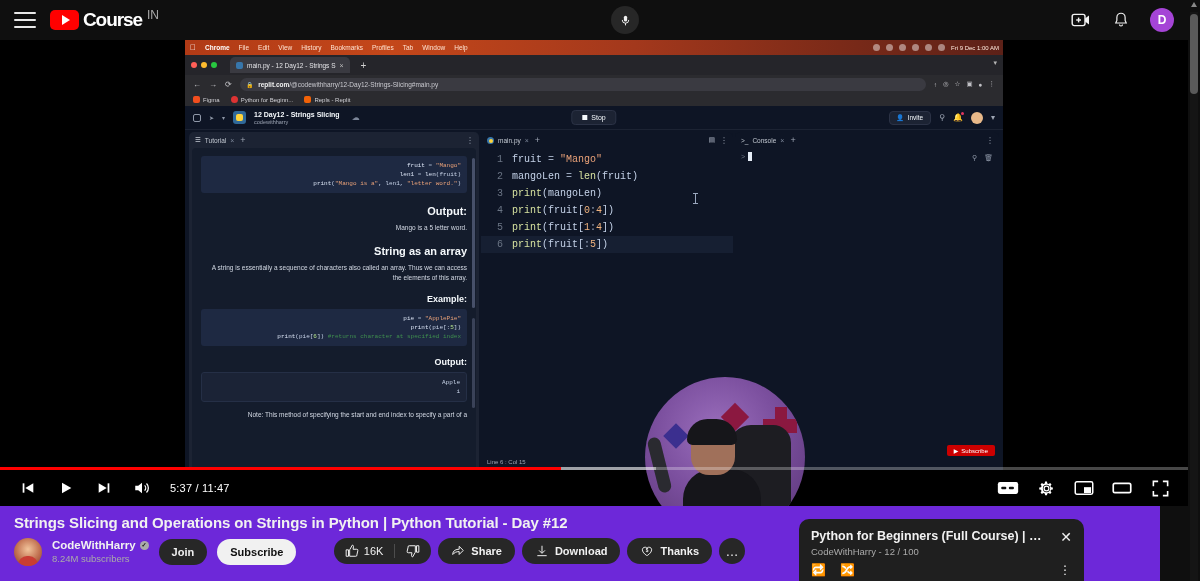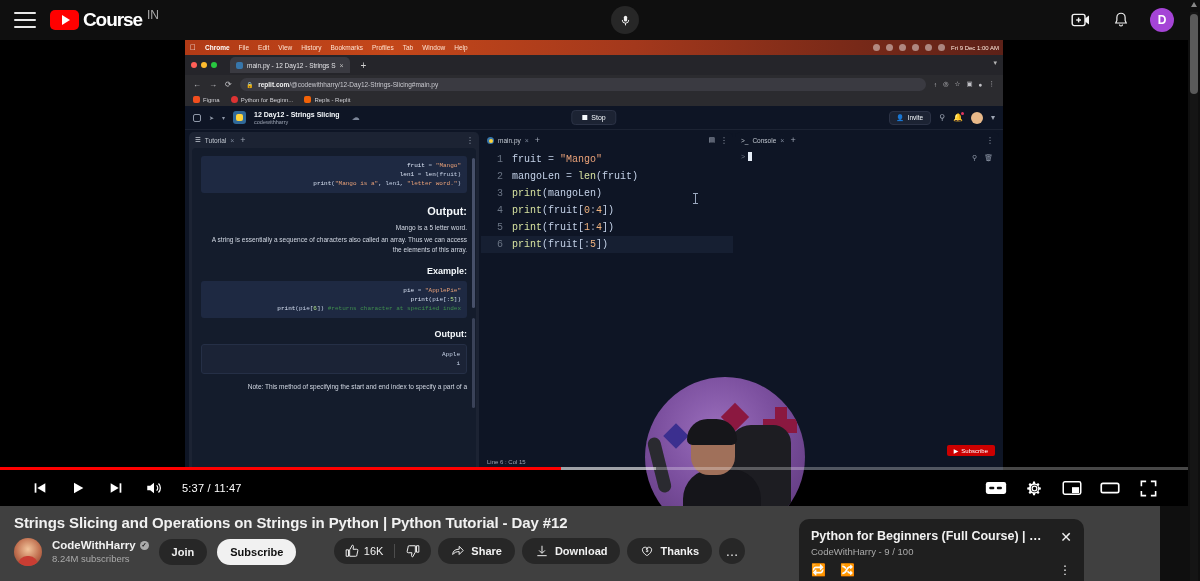--- a/index.html
+++ b/index.html
@@ -179,27 +179,27 @@
   .wc-deco3 { left: 118px; top: 42px; width: 34px; height: 14px; background: #8b1840; }
   .wc-deco4 { left: 130px; top: 30px; width: 12px; height: 36px; background: #8b1840; }
 
   
   .sub-badge { position: absolute; right: 8px; bottom: 14px; background: #cc0000; color: #fff; font-size: 6px; padding: 2px 7px; border-radius: 2px; display: flex; align-items: center; gap: 3px; }
 
   
   .progress-wrap { position: absolute; left: 0; bottom: 36px; width: 1188px; height: 3px; background: rgba(255,255,255,.28); }
   .progress-fill { height: 3px; background: #ff0000; width: 47.2%; }
   .progress-buf { position: absolute; left: 47.2%; top: 0; height: 3px; width: 8%; background: rgba(255,255,255,.45); }
-  .ctrl-bar { position: absolute; left: 0; bottom: 0; width: 1188px; height: 36px; display: flex; align-items: center; justify-content: space-between; padding: 0 24px; }
+  .ctrl-bar { position: absolute; left: 0; bottom: 0; width: 1188px; height: 36px; display: flex; align-items: center; justify-content: space-between; padding: 0 12px; }
   .ctrl-left, .ctrl-right { display: flex; align-items: center; gap: 6px; }
   .ctrl-btn { width: 32px; height: 32px; display: flex; align-items: center; justify-content: center; cursor: pointer; }
   .time-txt { font-size: 11px; color: #fff; margin-left: 6px; letter-spacing: .2px; }
 
   
-  .below { position: absolute; left: 0; top: 506px; width: 1160px; height: 75px; background: #404040; }
+  .below { position: absolute; left: 0; top: 506px; width: 1160px; height: 75px; background: #6d28d9; }
   .vid-title { position: absolute; left: 14px; top: 8px; font-size: 15px; font-weight: bold; color: #f1f1f1; letter-spacing: -.1px; }
   .chan-row { position: absolute; left: 14px; top: 32px; display: flex; align-items: center; gap: 10px; }
   .chan-av { width: 28px; height: 28px; border-radius: 50%; background: radial-gradient(circle at 50% 40%, #f2c49b 0%, #c06f4f 55%, #7d3a2a 100%); position: relative; overflow: hidden; }
   .chan-av::after { content: ""; position: absolute; left: 4px; bottom: 0; width: 20px; height: 10px; background: #c93d33; border-radius: 9px 9px 0 0; }
   .chan-meta { line-height: 14px; }
   .chan-name { font-size: 11.5px; font-weight: bold; color: #f1f1f1; display: flex; align-items: center; gap: 4px; }
   .verified { width: 9px; height: 9px; border-radius: 50%; background: #aaa; color: #0f0f0f; font-size: 6px; display: flex; align-items: center; justify-content: center; }
   .chan-subs { font-size: 9.5px; color: #aaa; }
   .pill { height: 26px; border-radius: 13px; display: flex; align-items: center; padding: 0 13px; font-size: 11px; font-weight: bold; cursor: pointer; }
   .pill-dark { background: #272727; color: #f1f1f1; }
@@ -385,20 +385,21 @@
                   <span class="x">×</span>
                 </span>
                 <span class="pane-plus">+</span>
                 <span class="pane-dots">⋮</span>
               </div>
               <div class="tut-scroll">
                 <div class="tut-inner">
                   <div class="code-block"><span class="tk-fn">fruit</span> <span class="tk-cm" style="color:#9aa7bd">=</span> <span class="tk-str">"Mango"</span><br><span class="tk-fn">len1</span> <span style="color:#9aa7bd">=</span> <span class="tk-fn">len</span>(fruit)<br><span class="tk-fn">print</span>(<span class="tk-str">"Mango is a"</span>, len1, <span class="tk-str">"letter word."</span>)</div>
                   <div class="tut-h2">Output:</div>
                   <div class="tut-p">Mango is a 5 letter word.</div>
+                  <div class="tut-h2">String as an array</div>
                   <div class="tut-p">A string is essentially a sequence of characters also called an array. Thus we can access the elements of this array.</div>
                   <div class="tut-h3">Example:</div>
                   <div class="code-block"><span class="tk-fn">pie</span> <span style="color:#9aa7bd">=</span> <span class="tk-str">"ApplePie"</span><br><span class="tk-fn">print</span>(pie[:<span class="tk-num">5</span>])<br><span class="tk-fn">print</span>(pie[<span class="tk-num">6</span>])<span class="tk-cm"> #returns character at specified index</span></div>
                   <div class="tut-h3">Output:</div>
                   <div class="out-block">Apple<br>i</div>
                   <div class="tut-p" style="margin-top:8px">Note: This method of specifying the start and end index to specify a part of a</div>
                 </div>
                 <div class="tut-sb"></div>
                 <div class="tut-sb2"></div>
               </div>
@@ -606,21 +607,21 @@
             <text x="12" y="14" font-size="8" fill="#f1f1f1" text-anchor="middle">$</text>
           </svg>
         <span>Thanks</span>
       </div>
       <div class="round-btn">…</div>
     </div>
   </div>
 
   <div class="playlist">
     <div class="pl-title">Python for Beginners (Full Course) | …</div>
-    <div class="pl-sub">CodeWithHarry - 9 / 100</div>
+    <div class="pl-sub">CodeWithHarry - 12 / 100</div>
     <div class="pl-close">✕</div>
     <div class="pl-icons">
       <span>🔁</span>
       <span>🔀</span>
     </div>
     <div class="pl-dots">⋮</div>
   </div>
 
 </div>
 

